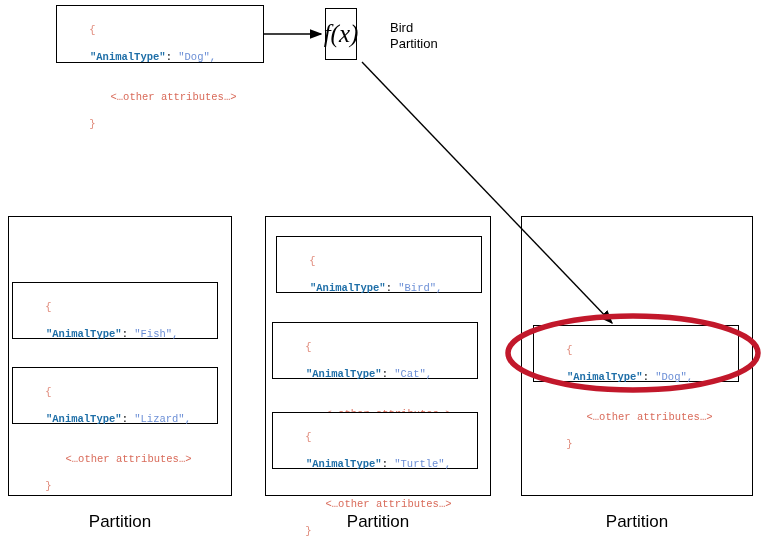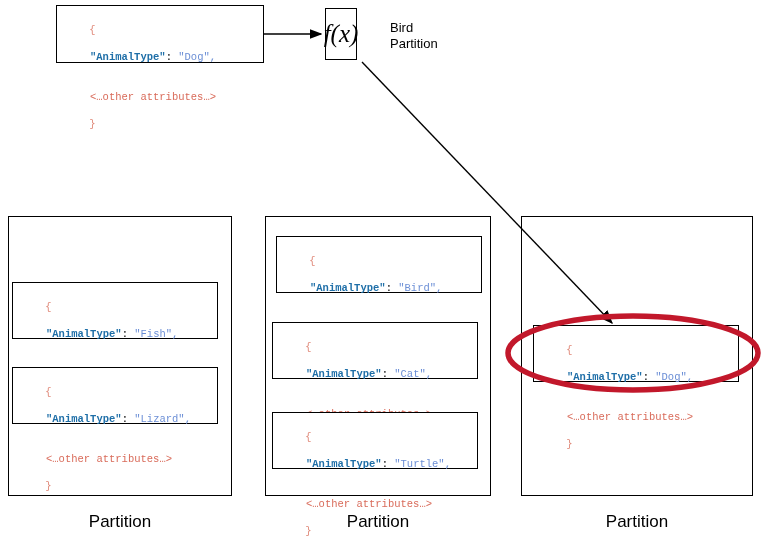--- a/index.html
+++ b/index.html
@@ -42,20 +42,21 @@
     font-weight: bold;
   }
   .json-card .punct {
     color: #000000;
   }
   .json-card .val {
     color: #6C8FD6;
   }
   .json-card .other {
     color: #D96B5A;
+    text-align: center;
   }
 
   
   #source-card {
     left: 56px;
     top: 5px;
     width: 208px;
     height: 58px;
   }
 

